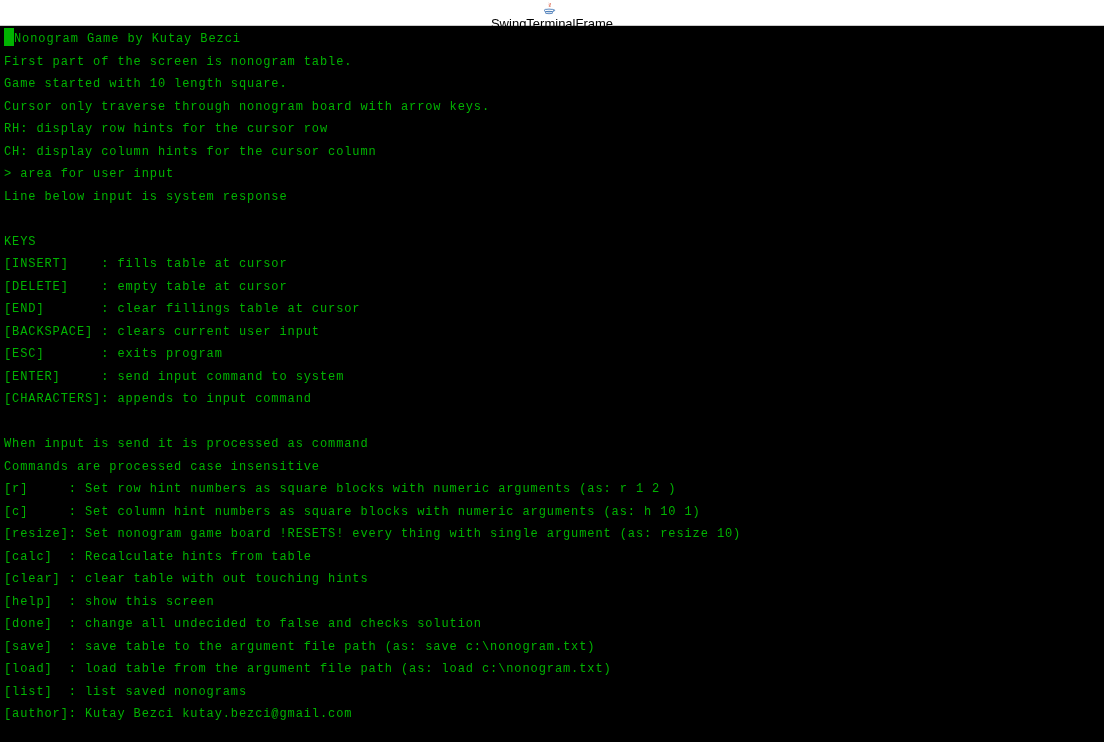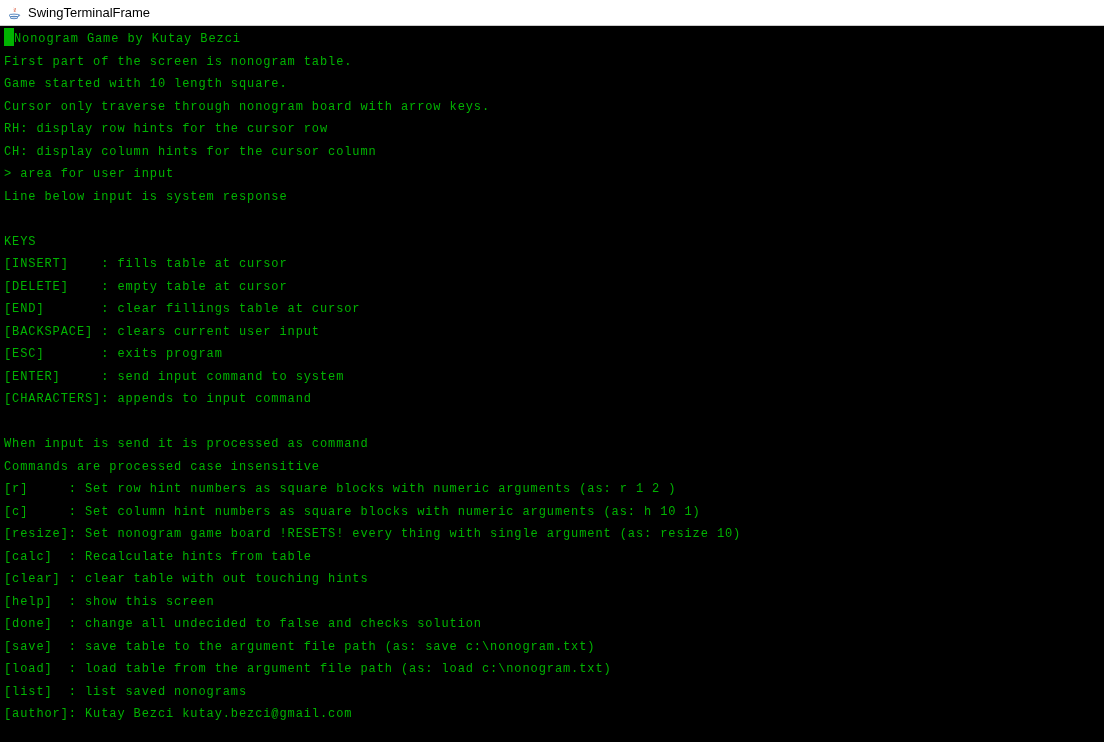--- a/index.html
+++ b/index.html
@@ -23,20 +23,21 @@
     }
     .titlebar {
       height: 26px;
       background: #ffffff;
       border-bottom: 1px solid #ccc;
       display: flex;
       align-items: center;
       padding: 0 6px;
       font-size: 13px;
       color: #000;
+      flex-direction: column;
     }
     .titlebar .app-icon {
       width: 16px;
       height: 16px;
       margin-right: 6px;
       display: inline-flex;
       align-items: center;
       justify-content: center;
     }
     .terminal {

